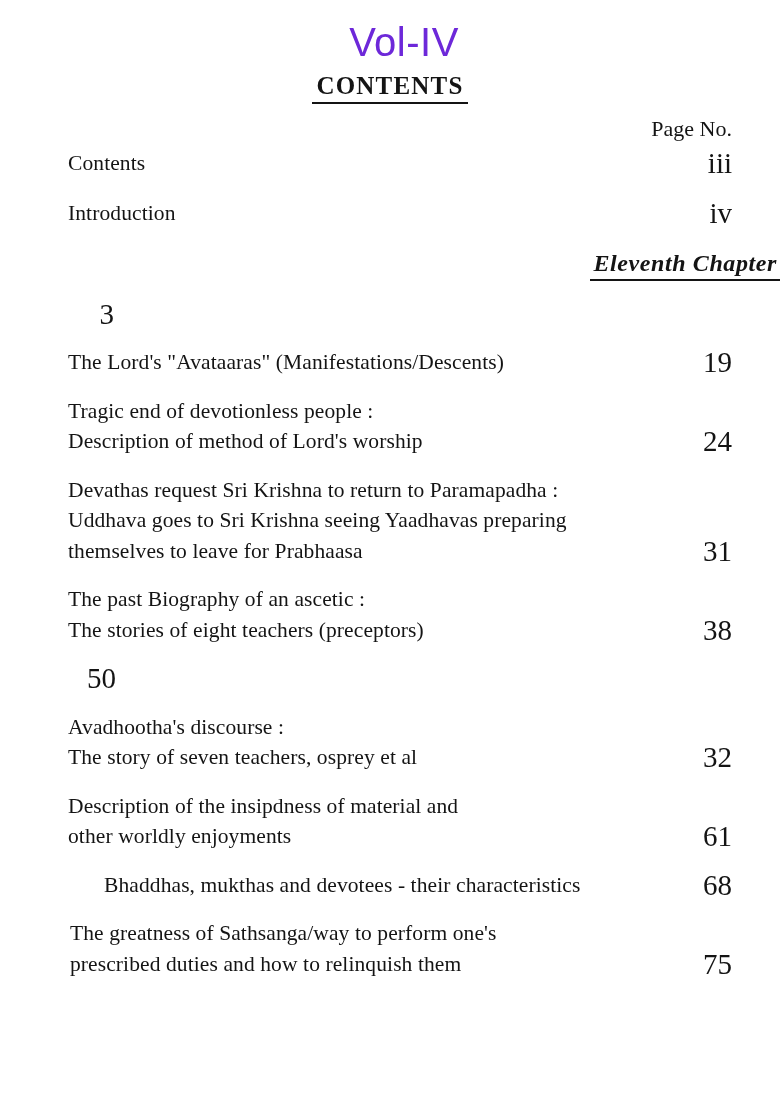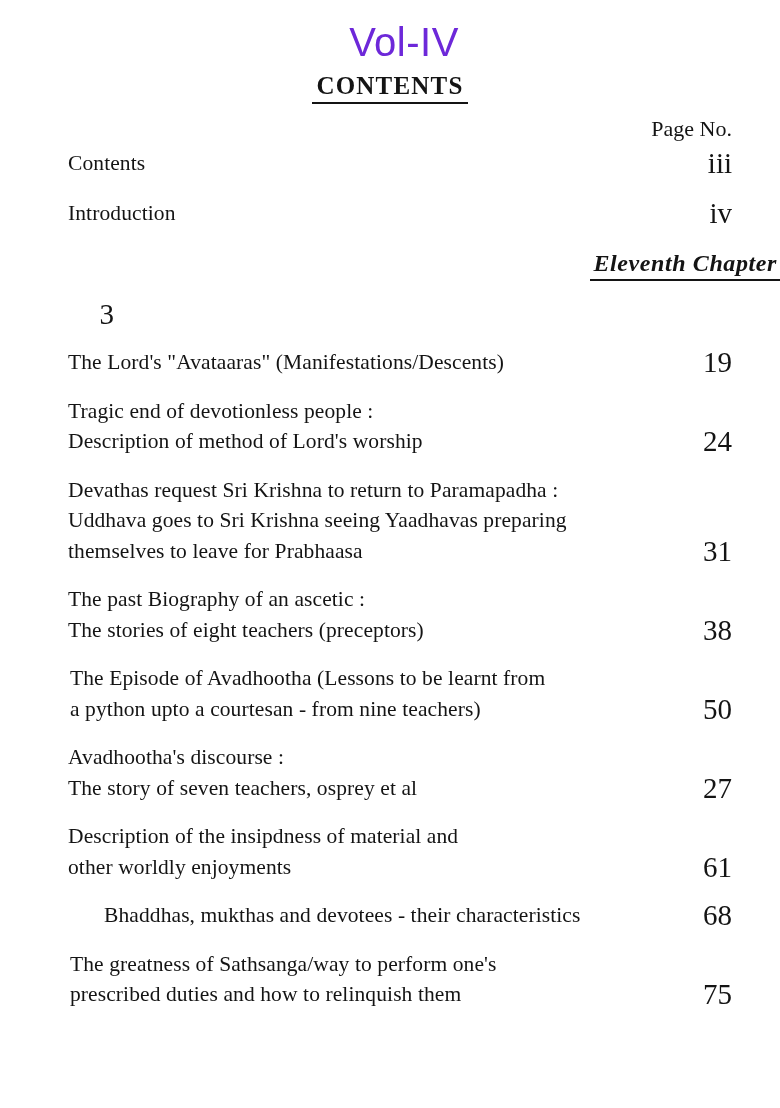--- a/index.html
+++ b/index.html
@@ -174,29 +174,27 @@
       <span class="pagecell">31</span>
     </div>
 
     <div class="row indent-1">
       <span class="titlecell">The past Biography of an ascetic :
 The stories of eight teachers (preceptors)</span>
       <span class="pagecell">38</span>
     </div>
 
     <div class="row indent-2">
-      <span class="titlecell">The Episode of Avadhootha (Lessons to be learnt from
-a python upto a courtesan - from nine teachers)</span>
       <span class="pagecell">50</span>
     </div>
 
     <div class="row indent-1">
       <span class="titlecell">Avadhootha's discourse :
 The story of seven teachers, osprey et al</span>
-      <span class="pagecell">27</span>
+      <span class="pagecell">32</span>
     </div>
 
     <div class="row indent-1">
       <span class="titlecell">Description of the insipdness of material and
 other worldly enjoyments</span>
       <span class="pagecell">61</span>
     </div>
 
     <div class="row indent-3">
       <span class="titlecell">Bhaddhas, mukthas and devotees - their characteristics</span>

